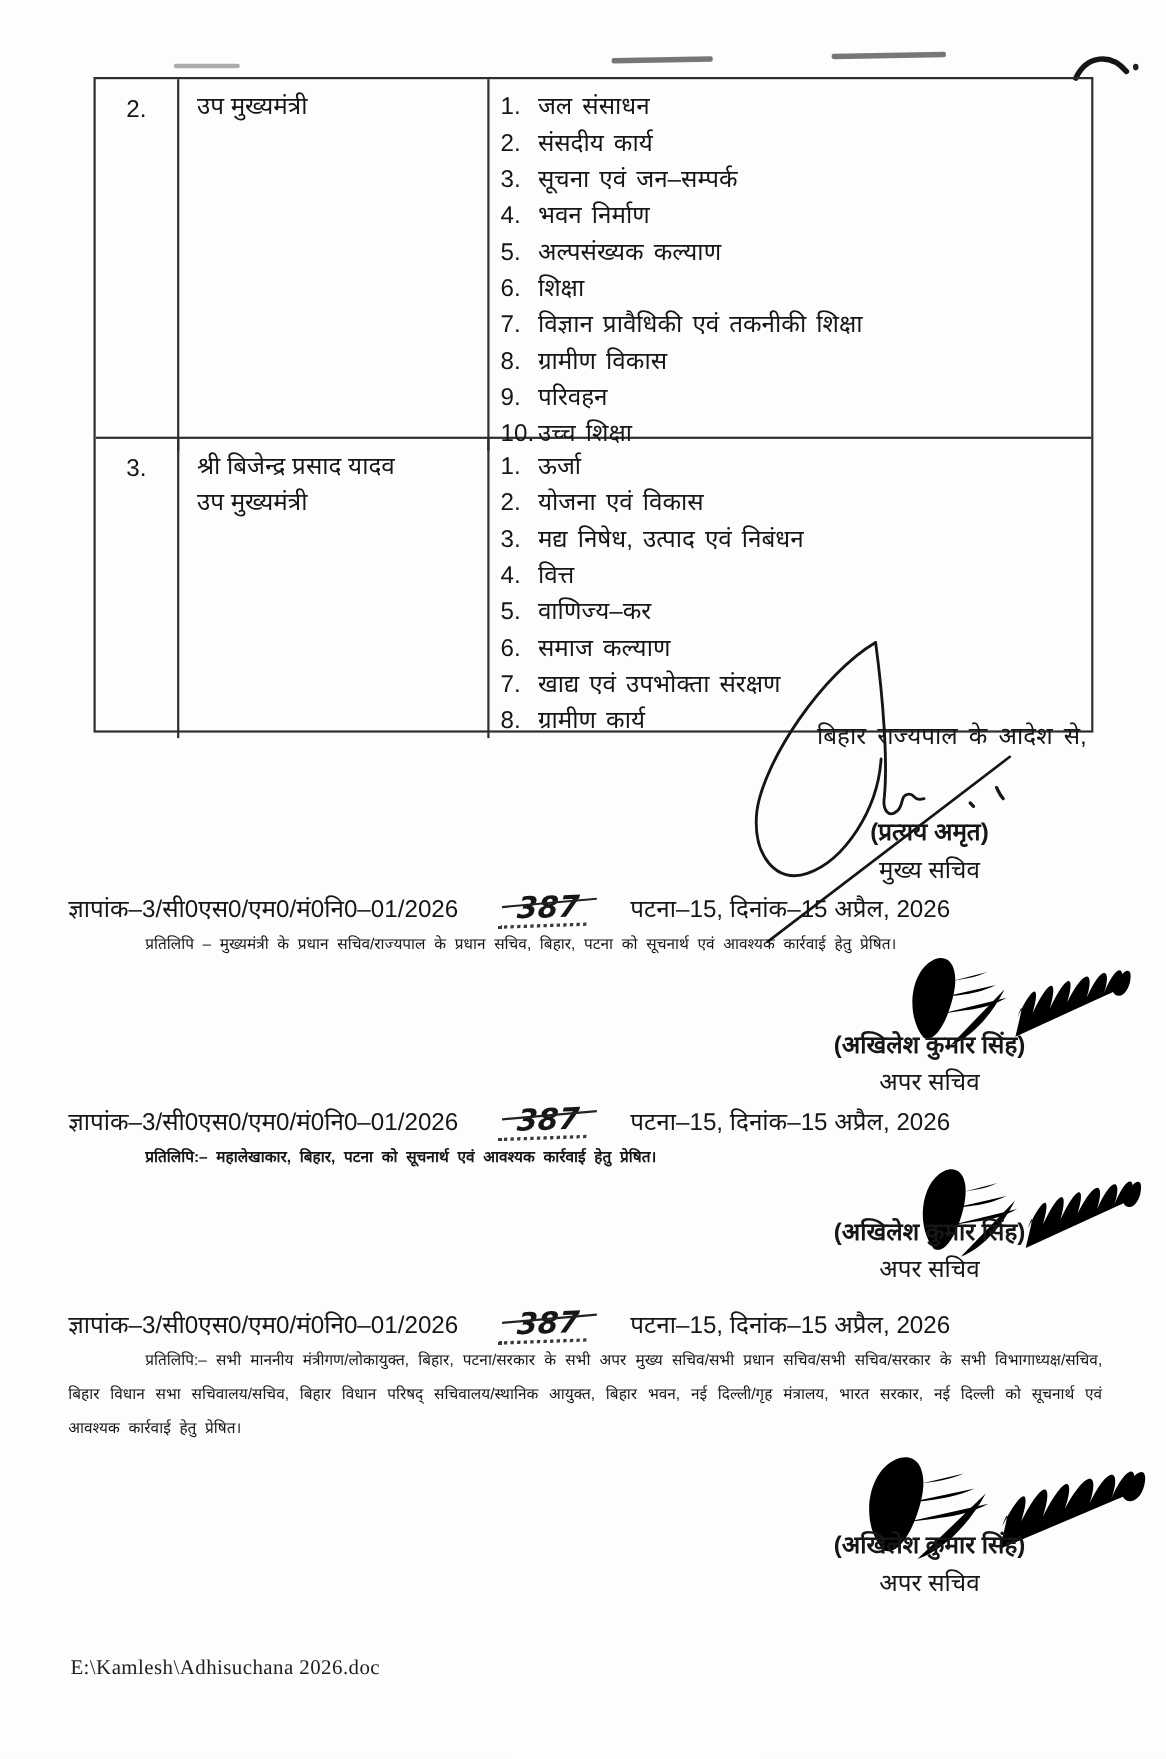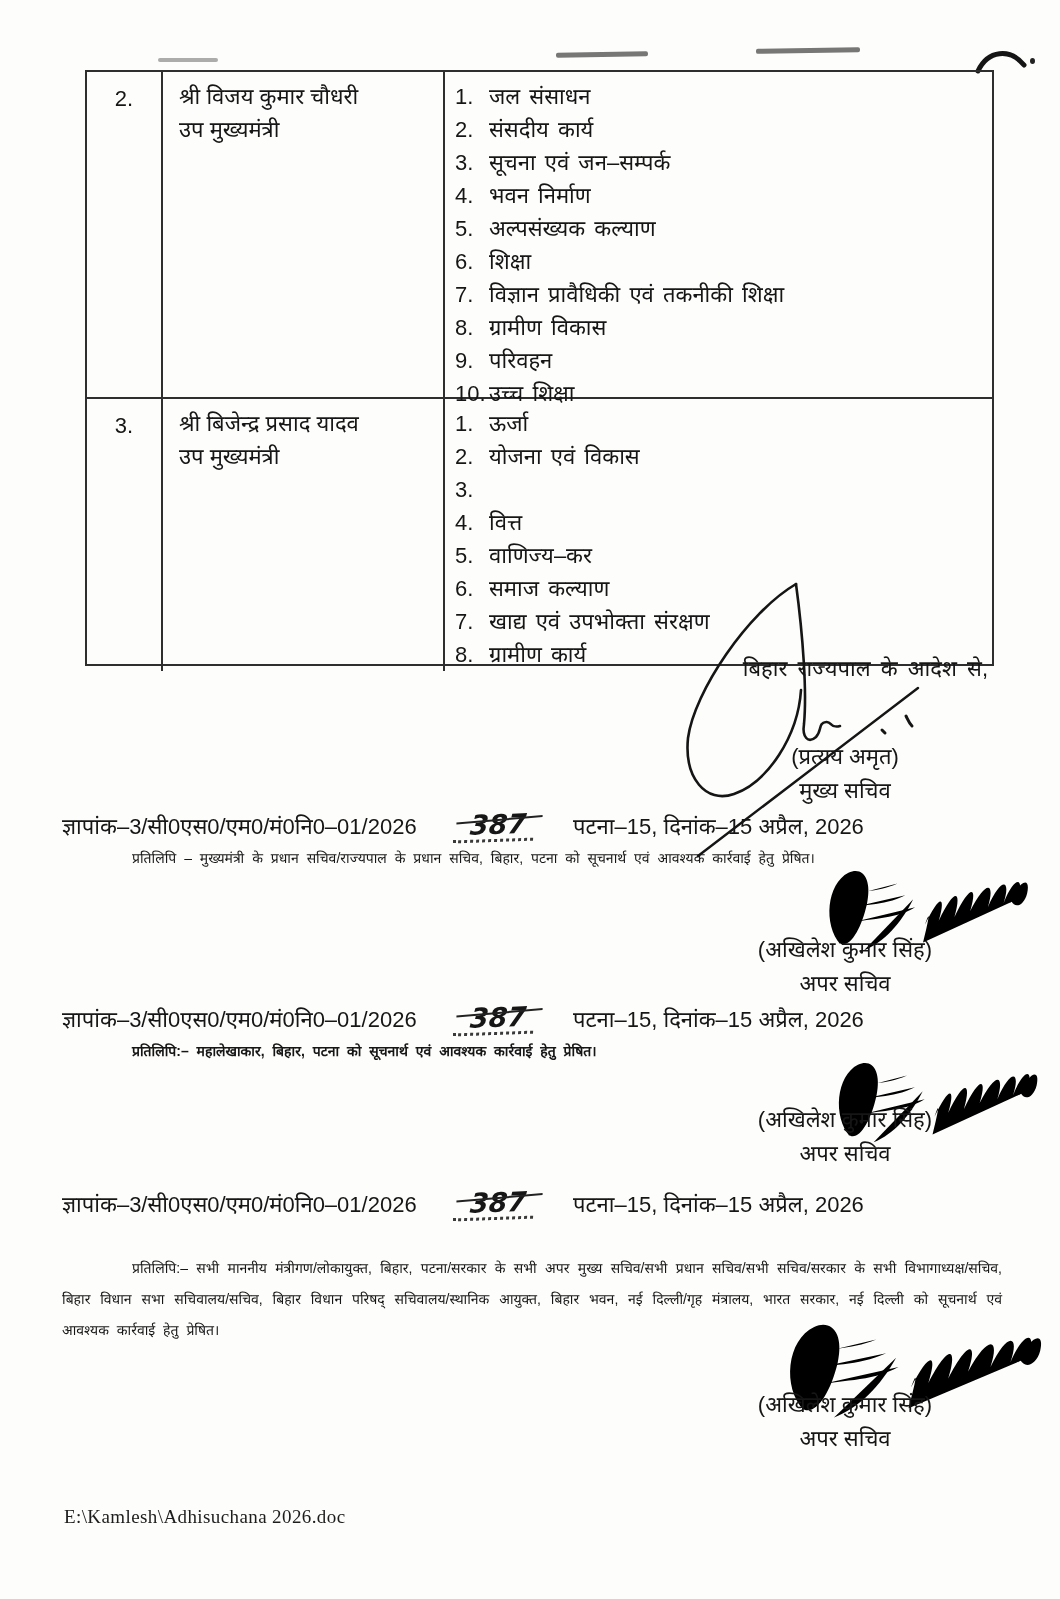--- a/index.html
+++ b/index.html
@@ -19,21 +19,21 @@
   .cell { border-right:2px solid #2e2e2e; padding:8px 10px 0 10px; font-size:22px; line-height:33px; }
   .cell:last-child { border-right:none; }
   .cell.serial { text-align:center; padding-top:10px; }
   .cell.name { padding-left:16px; }
   .dept-item { display:flex; }
   .dept-num { width:34px; flex:0 0 auto; }
   .dept-text { word-spacing:3px;text-align:center; }
   
   .order-line { position:absolute; right:72px; top:652px; font-size:22px; word-spacing:4px; }
   .sign-block { position:absolute; text-align:center; font-size:22px; line-height:34px; }
-  .sign-block .sig-name { font-weight:normal; }
+  .sign-block .sig-name { font-weight:bold; }
   .memo-ref { position:absolute; left:62px; width:940px; display:flex; align-items:baseline; font-size:22px; white-space:nowrap;gap:29px; }
   .hand-no {
     position:relative; display:inline-block; margin:0 10px 0 8px; padding:0 8px 2px 16px;
     font-family:"DejaVu Sans",sans-serif; font-style:italic; font-weight:bold; font-size:27px;
     border-bottom:3px dotted #3a3a3a; transform:rotate(-2deg) skewX(-6deg); line-height:24px;
   }
   .hand-no::after {
     content:""; position:absolute; left:2px; right:-8px; top:24%; height:2.4px;
     background:#222; transform:rotate(-3deg);
   }
@@ -63,21 +63,20 @@
 
   <svg class="ink" style="left:973px; top:46px;" width="60" height="30" viewBox="0 0 60 30">
     <path d="M5 25 C15 4 37 2 51 19" stroke-width="5"></path>
   </svg>
   <div class="dot-mark" style="left:1030px; top:58px;"></div>
 
   <div class="tbl">
     <div class="tbl-row r2">
       <div class="cell serial">2.</div>
       <div class="cell name">
-        <div>श्री विजय कुमार चौधरी</div>
         <div>उप मुख्यमंत्री</div>
       </div>
       <div class="cell depts">
           <div class="dept-item">
             <span class="dept-num">1.</span>
             <span class="dept-text">जल संसाधन</span>
           </div>
           <div class="dept-item">
             <span class="dept-num">2.</span>
             <span class="dept-text">संसदीय कार्य</span>
@@ -126,20 +125,21 @@
           <div class="dept-item">
             <span class="dept-num">1.</span>
             <span class="dept-text">ऊर्जा</span>
           </div>
           <div class="dept-item">
             <span class="dept-num">2.</span>
             <span class="dept-text">योजना एवं विकास</span>
           </div>
           <div class="dept-item">
             <span class="dept-num">3.</span>
+            <span class="dept-text">मद्य निषेध, उत्पाद एवं निबंधन</span>
           </div>
           <div class="dept-item">
             <span class="dept-num">4.</span>
             <span class="dept-text">वित्त</span>
           </div>
           <div class="dept-item">
             <span class="dept-num">5.</span>
             <span class="dept-text">वाणिज्य–कर</span>
           </div>
           <div class="dept-item">
@@ -215,21 +215,21 @@
   <div class="sign-block" style="left:705px; top:1103px; width:280px;">
     <div class="sig-name">(अखिलेश कुमार सिंह)</div>
     <div>अपर सचिव</div>
   </div>
 
   <div class="memo-ref" style="top:1188px;">
     <span>ज्ञापांक–3/सी0एस0/एम0/मं0नि0–01/2026</span>
     <span class="hand-no">387</span>
     <span>पटना–15, दिनांक–15 अप्रैल, 2026</span>
   </div>
-  <div class="memo-body" style="top:1221px;margin-top:32px;">प्रतिलिपि:– सभी माननीय मंत्रीगण/लोकायुक्त, बिहार, पटना/सरकार के सभी अपर मुख्य सचिव/सभी प्रधान सचिव/सभी सचिव/सरकार के सभी विभागाध्यक्ष/सचिव, बिहार विधान सभा सचिवालय/सचिव, बिहार विधान परिषद् सचिवालय/स्थानिक आयुक्त, बिहार भवन, नई दिल्ली/गृह मंत्रालय, भारत सरकार, नई दिल्ली को सूचनार्थ एवं आवश्यक कार्रवाई हेतु प्रेषित।</div>
+  <div class="memo-body" style="top:1221px;">प्रतिलिपि:– सभी माननीय मंत्रीगण/लोकायुक्त, बिहार, पटना/सरकार के सभी अपर मुख्य सचिव/सभी प्रधान सचिव/सभी सचिव/सरकार के सभी विभागाध्यक्ष/सचिव, बिहार विधान सभा सचिवालय/सचिव, बिहार विधान परिषद् सचिवालय/स्थानिक आयुक्त, बिहार भवन, नई दिल्ली/गृह मंत्रालय, भारत सरकार, नई दिल्ली को सूचनार्थ एवं आवश्यक कार्रवाई हेतु प्रेषित।</div>
 
   <svg class="ink" style="left:762px; top:1312px;" width="298" height="126" viewBox="0 0 240 110" preserveAspectRatio="none">
     <use href="#sig-ak"></use>
   </svg>
   <div class="sign-block" style="left:705px; top:1388px; width:280px;">
     <div class="sig-name">(अखिलेश कुमार सिंह)</div>
     <div>अपर सचिव</div>
   </div>
 
   <div class="footer-path">E:\Kamlesh\Adhisuchana 2026.doc</div>

